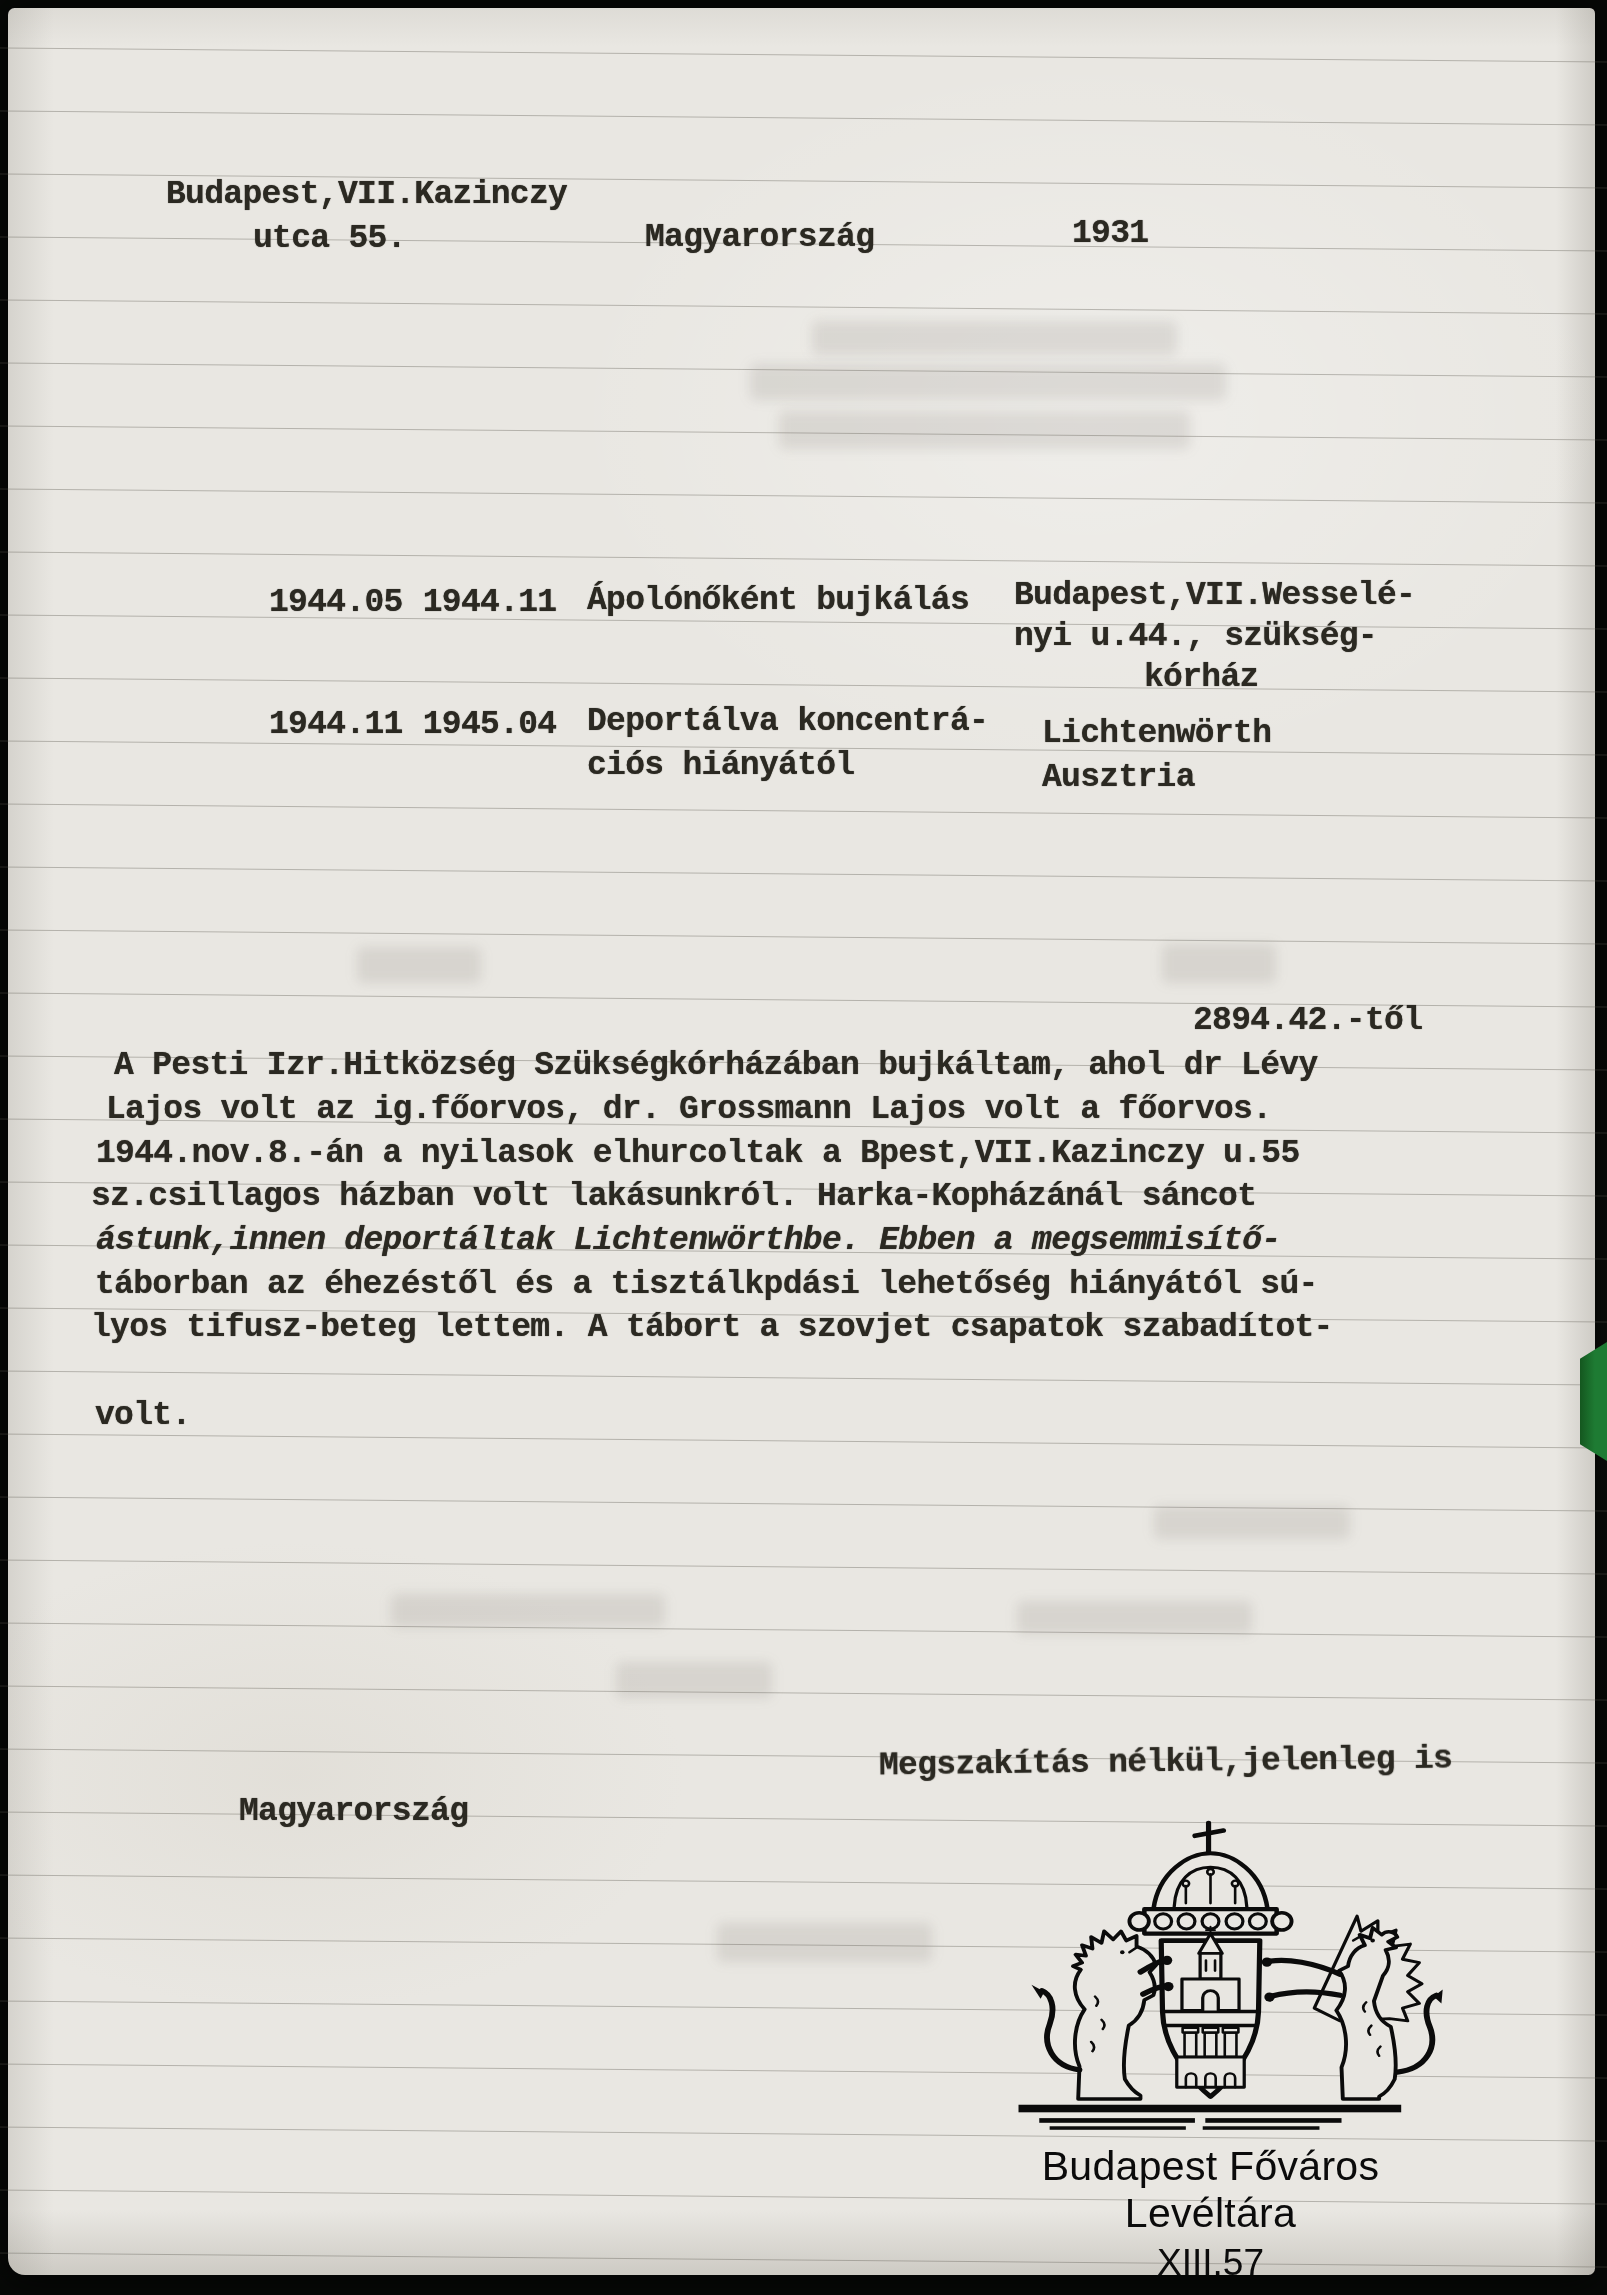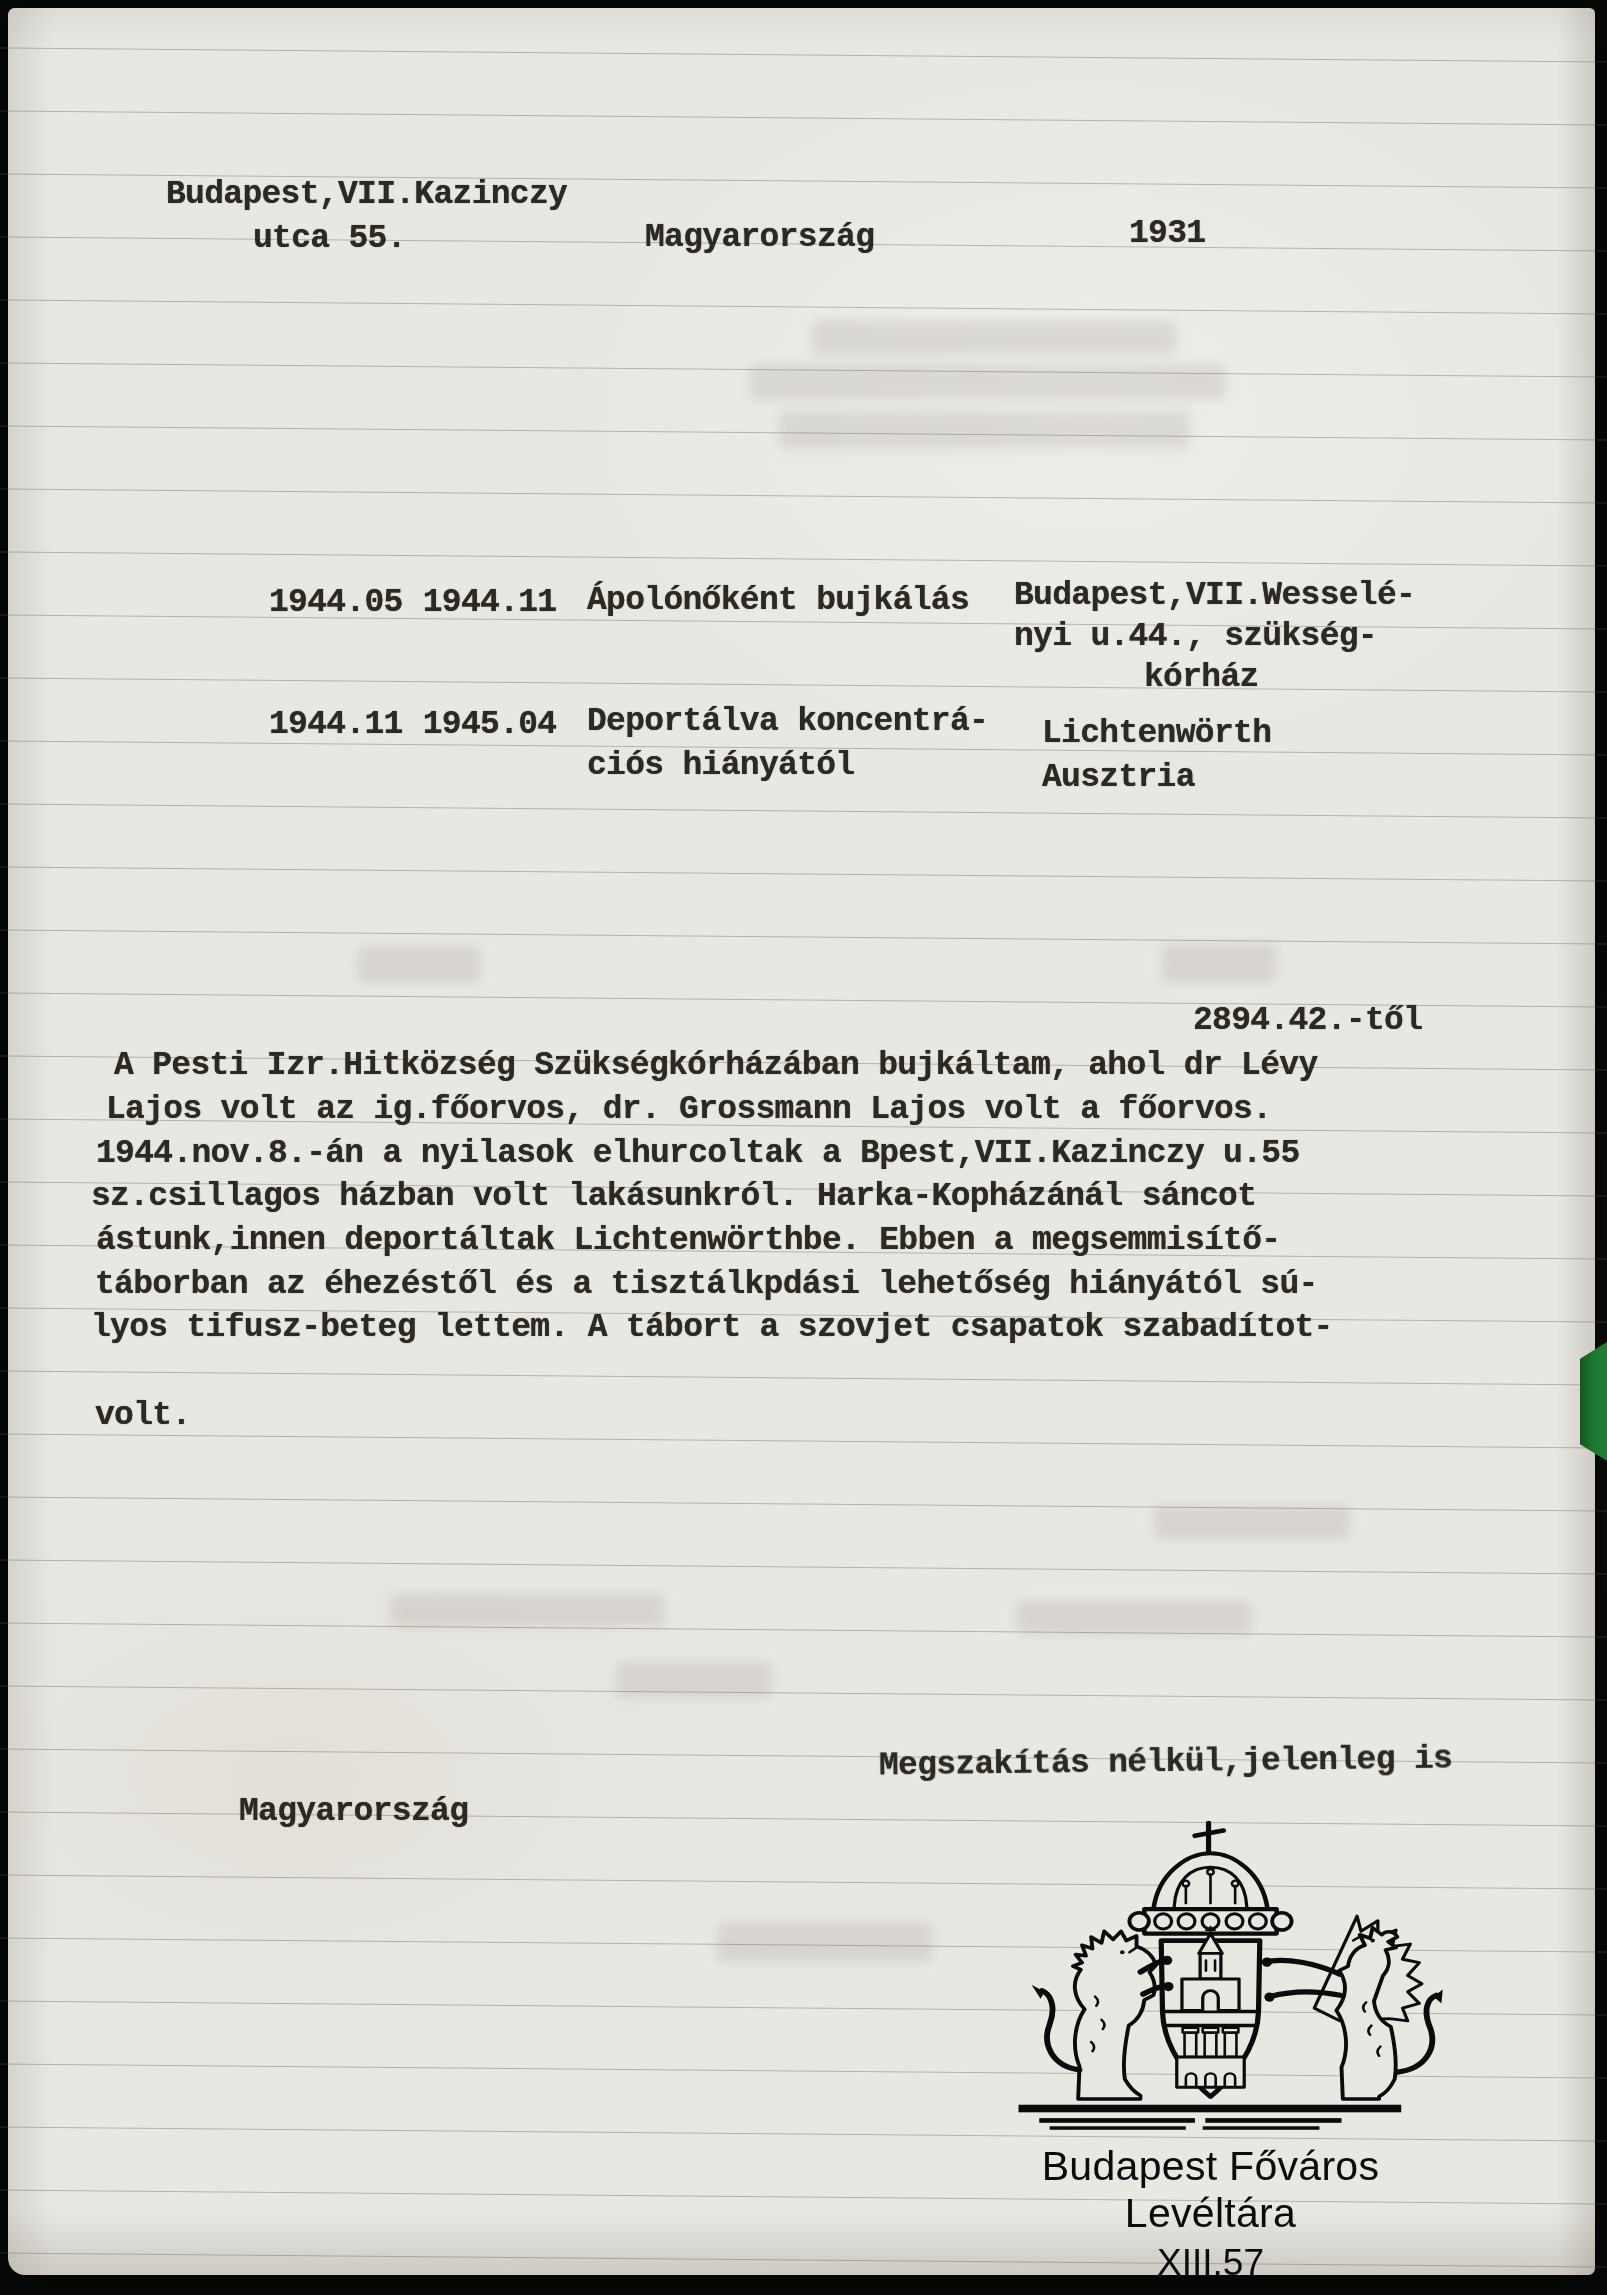--- a/index.html
+++ b/index.html
@@ -57,21 +57,21 @@
     <div class="ghost" style="left:1162px;top:944px;width:114px;height:39px;"></div>
     <div class="ghost" style="left:616px;top:1662px;width:156px;height:36px;"></div>
     <div class="ghost" style="left:1154px;top:1506px;width:196px;height:33px;"></div>
     <div class="ghost" style="left:391px;top:1594px;width:274px;height:33px;"></div>
     <div class="ghost" style="left:1017px;top:1601px;width:235px;height:33px;"></div>
     <div class="ghost" style="left:717px;top:1923px;width:215px;height:39px;"></div>
 
     <div class="tw" style="left:166px;top:177px;">Budapest,VII.Kazinczy</div>
     <div class="tw" style="left:253px;top:221px;">utca 55.</div>
     <div class="tw" style="left:645px;top:220px;">Magyarország</div>
-    <div class="tw" style="left:1129px;top:216px;">1931</div>
+    <div class="tw" style="left:1072px;top:216px;">1931</div>
 
     <div class="tw dates" style="left:269px;top:585px;justify-content:flex-end;">
       <span>1944.05</span>
       <span>1944.11</span>
     </div>
     <div class="tw" style="left:587px;top:583px;">Ápolónőként bujkálás</div>
     <div class="tw" style="left:1014px;top:578px;">Budapest,VII.Wesselé-</div>
     <div class="tw" style="left:1014px;top:619px;">nyi u.44., szükség-</div>
     <div class="tw" style="left:1144px;top:660px;">kórház</div>
 
@@ -83,21 +83,21 @@
     <div class="tw" style="left:587px;top:748px;">ciós hiányától</div>
     <div class="tw" style="left:1042px;top:716px;">Lichtenwörth</div>
     <div class="tw" style="left:1042px;top:760px;">Ausztria</div>
 
     <div class="tw" style="left:1193px;top:1003px;">2894.42.-től</div>
 
     <div class="tw" style="left:114px;top:1048px;">A Pesti Izr.Hitközség Szükségkórházában bujkáltam, ahol dr Lévy</div>
     <div class="tw" style="left:106px;top:1092px;">Lajos volt az ig.főorvos, dr. Grossmann Lajos volt a főorvos.</div>
     <div class="tw" style="left:96px;top:1136px;">1944.nov.8.-án a nyilasok elhurcoltak a Bpest,VII.Kazinczy u.55</div>
     <div class="tw" style="left:91px;top:1179px;">sz.csillagos házban volt lakásunkról. Harka-Kopházánál sáncot</div>
-    <div class="tw" style="left:96px;top:1223px;">ástunk,innen deportáltak Lichtenwörthbe. Ebben a megsemmisítő-</div>
+    <div class="tw" style="left:96px;top:1223px;font-style:italic;">ástunk,innen deportáltak Lichtenwörthbe. Ebben a megsemmisítő-</div>
     <div class="tw" style="left:95px;top:1267px;">táborban az éhezéstől és a tisztálkpdási lehetőség hiányától sú-</div>
     <div class="tw" style="left:91px;top:1310px;">lyos tifusz-beteg lettem. A tábort a szovjet csapatok szabadítot-</div>
     <div class="tw" style="left:95px;top:1398px;">volt.</div>
 
     <div class="tw tilt-up" style="left:879px;top:1745px;">Megszakítás nélkül,jelenleg is</div>
     <div class="tw" style="left:239px;top:1794px;">Magyarország</div>
 
     <div class="stamp">
       <svg width="467" height="326" viewBox="0 0 720 560" preserveAspectRatio="none" fill="none" stroke="#0b0b0b" stroke-linejoin="round" stroke-linecap="round">
 

